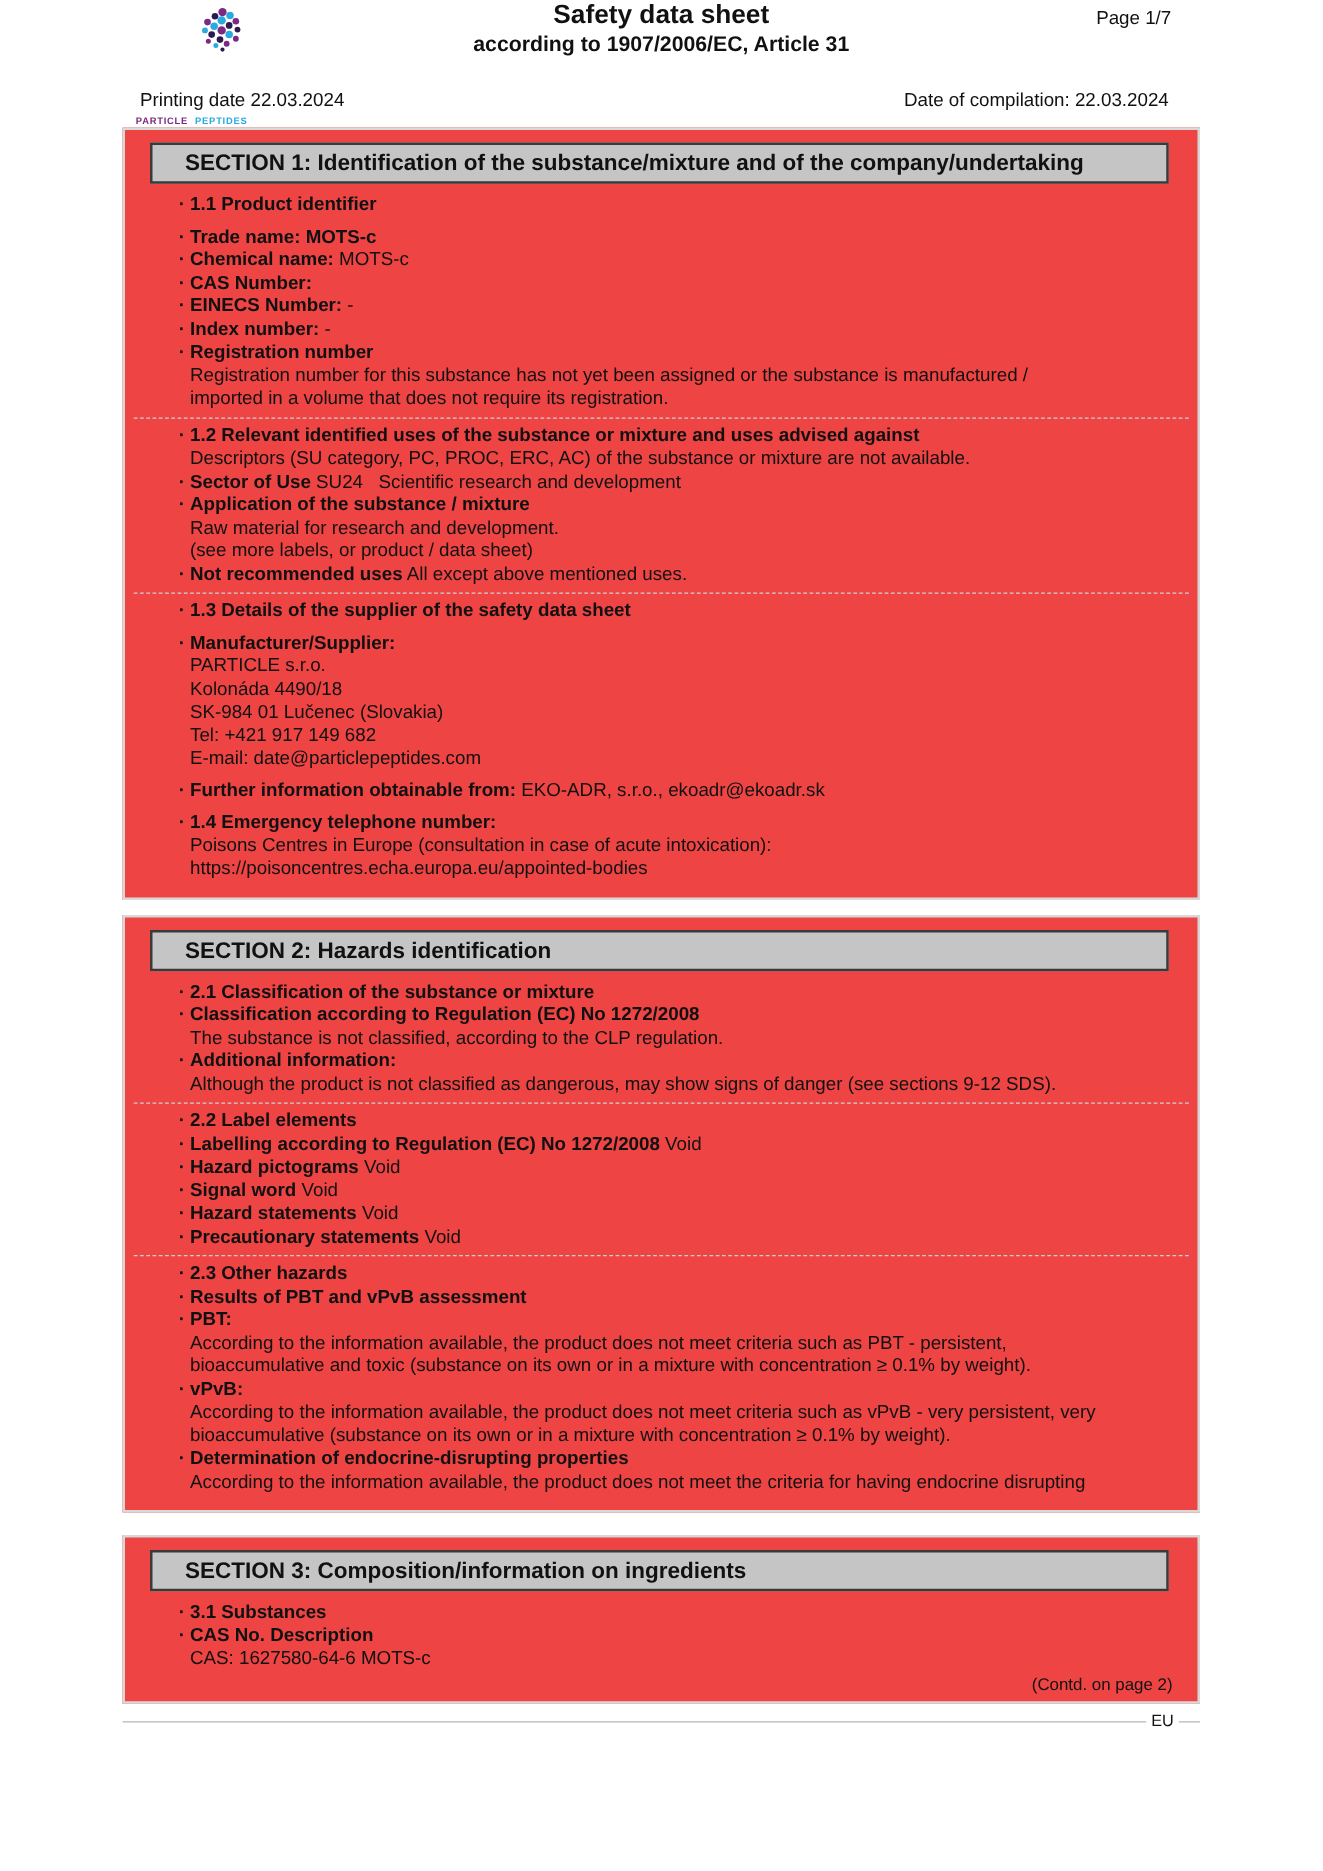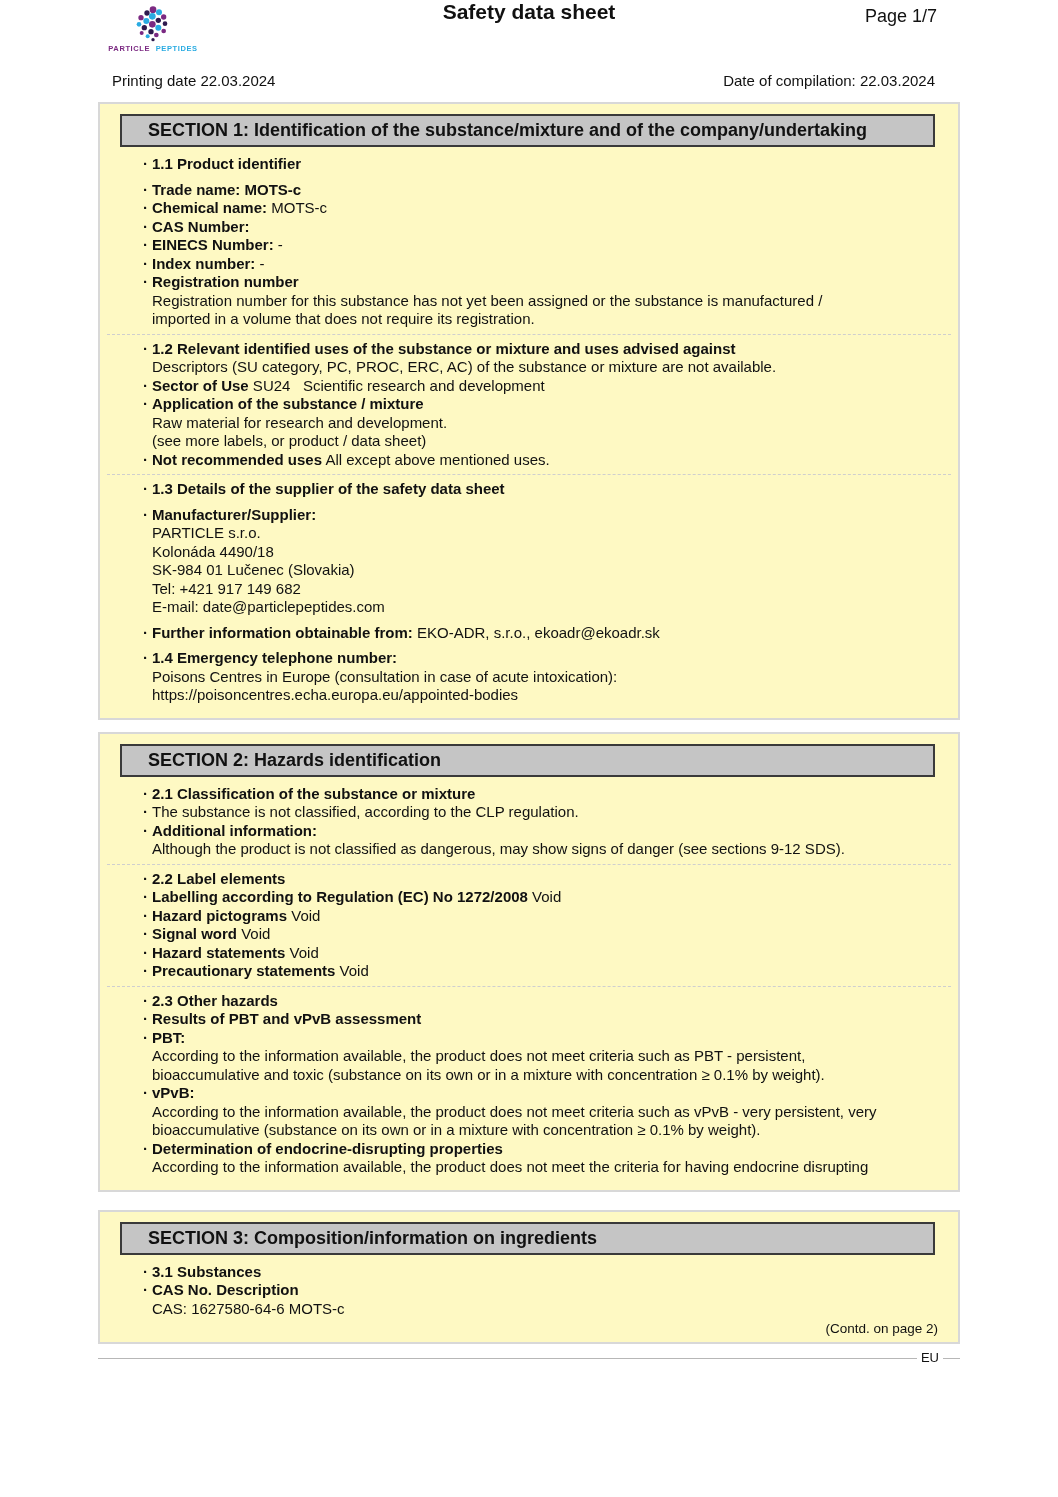--- a/index.html
+++ b/index.html
@@ -14,33 +14,33 @@
   }
   *{margin:0;padding:0;box-sizing:border-box;}
   html,body{background:#ffffff;}
   body{
     width:1058px;height:1497px;overflow:hidden;position:relative;
     font-family:"Liberation Sans", sans-serif;color:var(--text);
     font-size:15px;
   }
   
   .hdr{position:relative;height:72px;}
-  .pageno{position:absolute;top:6px;right:121px;font-size:18px;}
-  .logo{position:absolute;top:5px;left:108px;width:90px;display:flex;flex-direction:column;align-items:center;}
+  .pageno{position:absolute;top:6px;right:121px;font-size:15px;}
+  .logo{position:absolute;top:5px;left:108px;width:90px;display:flex;flex-direction:column;align-items:flex-end;gap:48px;}
   .logo svg{display:block;}
   .logo-text{margin-top:1px;font-size:7.5px;font-weight:bold;letter-spacing:0.6px;white-space:nowrap;}
   .logo-text .lw1{color:var(--logo-purple);}
   .logo-text .lw2{color:var(--logo-cyan);margin-left:3px;}
   .titles{text-align:center;}
   .title{font-size:21px;font-weight:bold;}
   .subtitle{font-size:17px;font-weight:bold;margin-top:2px;}
   
   .daterow{display:flex;justify-content:space-between;margin:0 123px 0 112px;font-size:15px;}
   
-  .sec{margin-left:98px;width:862px;border:2px solid var(--box-border);background:#fef9c3;}
+  .sec{margin-left:98px;width:862px;border:2px solid var(--box-border);background:#ef4444;}
   .sec1{margin-top:13px;}
   .sec2{margin-top:12px;}
   .sec3{margin-top:18px;}
   .sec-h{
     margin:10px 23px 8px 20px;border:2px solid var(--header-border);
     background:var(--header-fill);font-size:18px;font-weight:bold;
     line-height:27px;padding:1px 0 1px 26px;white-space:nowrap;overflow:hidden;
   }
   .sec-body{padding-bottom:13px;}
   .sec3 .sec-body{padding-bottom:5px;}
@@ -83,20 +83,21 @@
       <circle cx="22" cy="47" r="3" fill="var(--logo-cyan)"></circle>
       <circle cx="30" cy="52" r="2.5" fill="var(--logo-dark)"></circle>
     </svg>
     <div class="logo-text">
       <span class="lw1">PARTICLE</span>
       <span class="lw2">PEPTIDES</span>
     </div>
   </div>
   <div class="titles">
     <div class="title">Safety data sheet</div>
+    <div class="subtitle">according to 1907/2006/EC, Article 31</div>
   </div>
   <div class="pageno">Page 1/7</div>
 </div>
 
 <div class="daterow">
   <span>Printing date 22.03.2024</span>
   <span>Date of compilation: 22.03.2024</span>
 </div>
 
 <section class="sec sec1">
@@ -135,21 +136,21 @@
       <div class="row b"><span class="dot">·</span><span class="lbl">1.4 Emergency telephone number:</span></div>
       <div class="row t">Poisons Centres in Europe (consultation in case of acute intoxication):</div>
       <div class="row t">https://poisoncentres.echa.europa.eu/appointed-bodies</div>
     </div>
 </section>
 
 <section class="sec sec2">
   <div class="sec-h">SECTION 2: Hazards identification</div>
   <div class="sec-body">
       <div class="row b"><span class="dot">·</span><span class="lbl">2.1 Classification of the substance or mixture</span></div>
-      <div class="row b"><span class="dot">·</span></div>
+      <div class="row b"><span class="dot">·</span><span class="lbl">Classification according to Regulation (EC) No 1272/2008</span></div>
       <div class="row t">The substance is not classified, according to the CLP regulation.</div>
       <div class="row b"><span class="dot">·</span><span class="lbl">Additional information:</span></div>
       <div class="row t">Although the product is not classified as dangerous, may show signs of danger (see sections 9-12 SDS).</div>
       <div class="sep"></div>
       <div class="row b"><span class="dot">·</span><span class="lbl">2.2 Label elements</span></div>
       <div class="row b"><span class="dot">·</span><span class="lbl">Labelling according to Regulation (EC) No 1272/2008</span><span class="val"> Void</span></div>
       <div class="row b"><span class="dot">·</span><span class="lbl">Hazard pictograms</span><span class="val"> Void</span></div>
       <div class="row b"><span class="dot">·</span><span class="lbl">Signal word</span><span class="val"> Void</span></div>
       <div class="row b"><span class="dot">·</span><span class="lbl">Hazard statements</span><span class="val"> Void</span></div>
       <div class="row b"><span class="dot">·</span><span class="lbl">Precautionary statements</span><span class="val"> Void</span></div>

